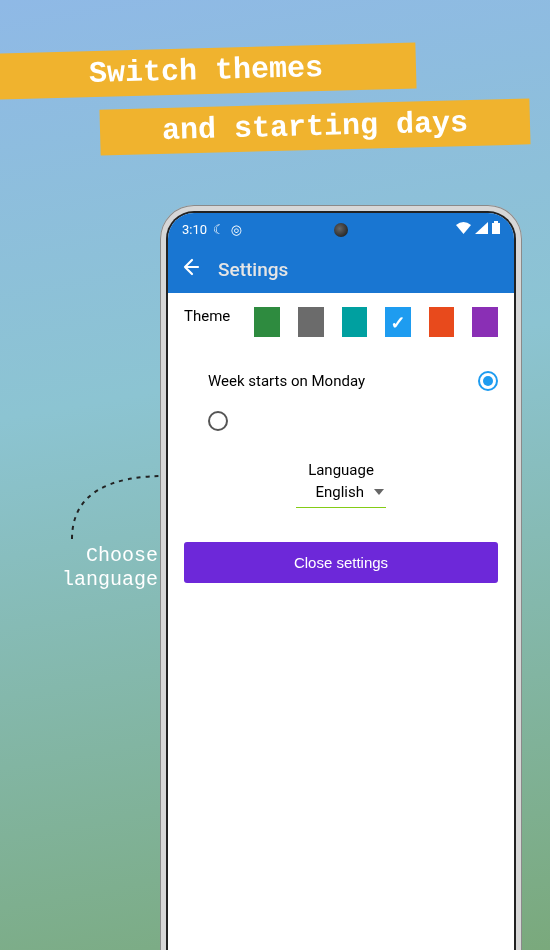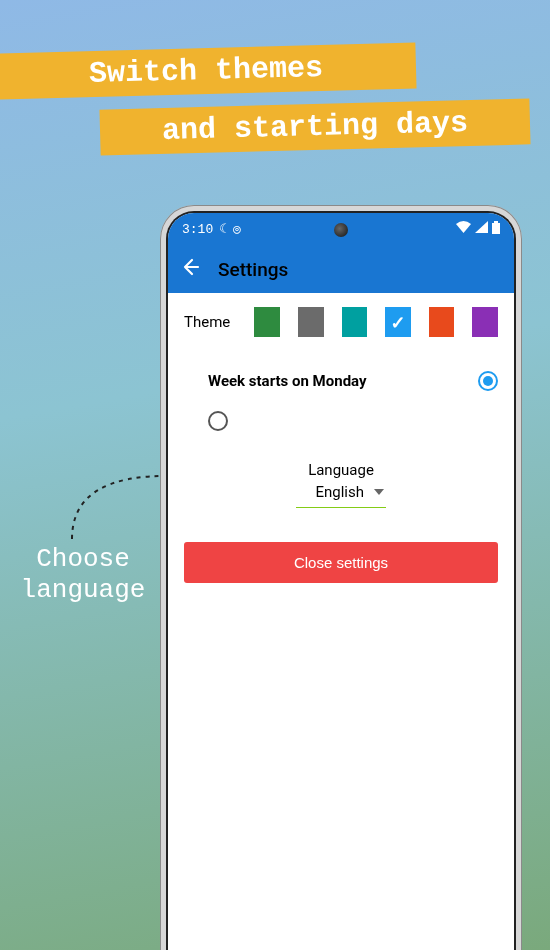--- a/index.html
+++ b/index.html
@@ -21,23 +21,23 @@
     white-space: nowrap;
   }
   .banner1 { top: 48px; left: -4px; width: 420px; text-align: center; }
   .banner2 { top: 104px; left: 100px; width: 430px; text-align: center; }
 
   .annot {
     position: absolute;
     left: 8px; top: 544px;
     color: #fff;
     font-family: "Courier New", monospace;
-    font-size: 26px;
+    font-size: 20px;
     line-height: 1.2;
-    text-align: center;
+    text-align: right;
     width: 150px;
   }
 
   
   .phone {
     position: absolute;
     left: 160px; top: 205px;
     width: 362px; height: 760px;
     border-radius: 34px 34px 0 0;
     background: #d7d7d7;
@@ -56,55 +56,55 @@
   .camera {
     position: absolute; top: 10px; left: 50%; transform: translateX(-50%);
     width: 14px; height: 14px; border-radius: 50%;
     background: radial-gradient(circle at 40% 40%, #666, #111);
     z-index: 20;
   }
 
   .statusbar {
     height: 30px; background: #1976d2; color: #fff;
     display: flex; align-items: center; justify-content: space-between;
-    padding: 16px 14px; font-size: 13px; font-family: Liberation Mono, monospace;
+    padding: 16px 14px; font-size: 13px;
   }
   .status-left { display:flex; gap:6px; align-items:center;}
   .status-right { display:flex; gap:4px; align-items:center;}
 
   .appbar {
-    height: 48px; background: #1976d2; color: #000000;
+    height: 48px; background: #1976d2; color: #e5e5e5;
     display: flex; align-items: center; padding: 0 12px; gap: 18px;
   }
   .appbar .back { font-size: 20px; }
   .appbar .title { font-size: 19px; font-weight: 500; }
 
   .content { padding: 14px 16px; }
-  .theme-row { display:flex; align-items:center; gap:18px; margin-bottom: 24px;}
+  .theme-row { display:flex; align-items:flex-start; gap:18px; margin-bottom: 24px;}
   .theme-label { font-size: 15px; margin-right: 6px;}
   .swatch { width: 30px; height: 30px; display:flex; align-items:center; justify-content:center; color:#fff;}
   .swatch.selected::after { content:"✓"; font-size:18px; font-weight:bold;}
 
   .radio-row { display:flex; align-items:center; justify-content:space-between; padding: 10px 0 10px 24px; }
-  .radio-row .lbl { font-size: 15px; font-weight: bold; }
+  .radio-row .lbl { font-size: 15px; }
   .radio {
     width: 20px; height: 20px; border: 2px solid #555; border-radius: 50%;
     display:flex; align-items:center; justify-content:center;
   }
   .radio.checked { border-color: #1e9cf0;}
   .radio.checked::after { content:""; width:10px; height:10px; background:#1e9cf0; border-radius:50%;}
 
   .lang-row { display:flex; align-items:center; justify-content:space-between; padding: 20px 0 10px 0; flex-direction: column;}
   .lang-row .lbl { font-size: 15px;}
   .lang-select { display:flex; align-items:center; gap:10px; padding: 4px 2px 6px 6px; border-bottom:1px solid #84cc16; font-size:15px; min-width:90px; justify-content:flex-end;}
   .caret { width:0;height:0;border-left:5px solid transparent;border-right:5px solid transparent;border-top:6px solid #666;}
 
   .close-btn {
     margin-top: 24px;
-    width: 100%; background:#ef4444; color:#fff; border:none;
+    width: 100%; background:#6d28d9; color:#fff; border:none;
     padding: 12px 0; font-size: 15px; font-weight:500; border-radius:3px;
   }
 
   
   .arrow-svg { position:absolute; left: 62px; top: 454px; width: 130px; height: 90px; overflow: visible;}
 </style>
 </head>
 <body>
 
 <div class="bg">

